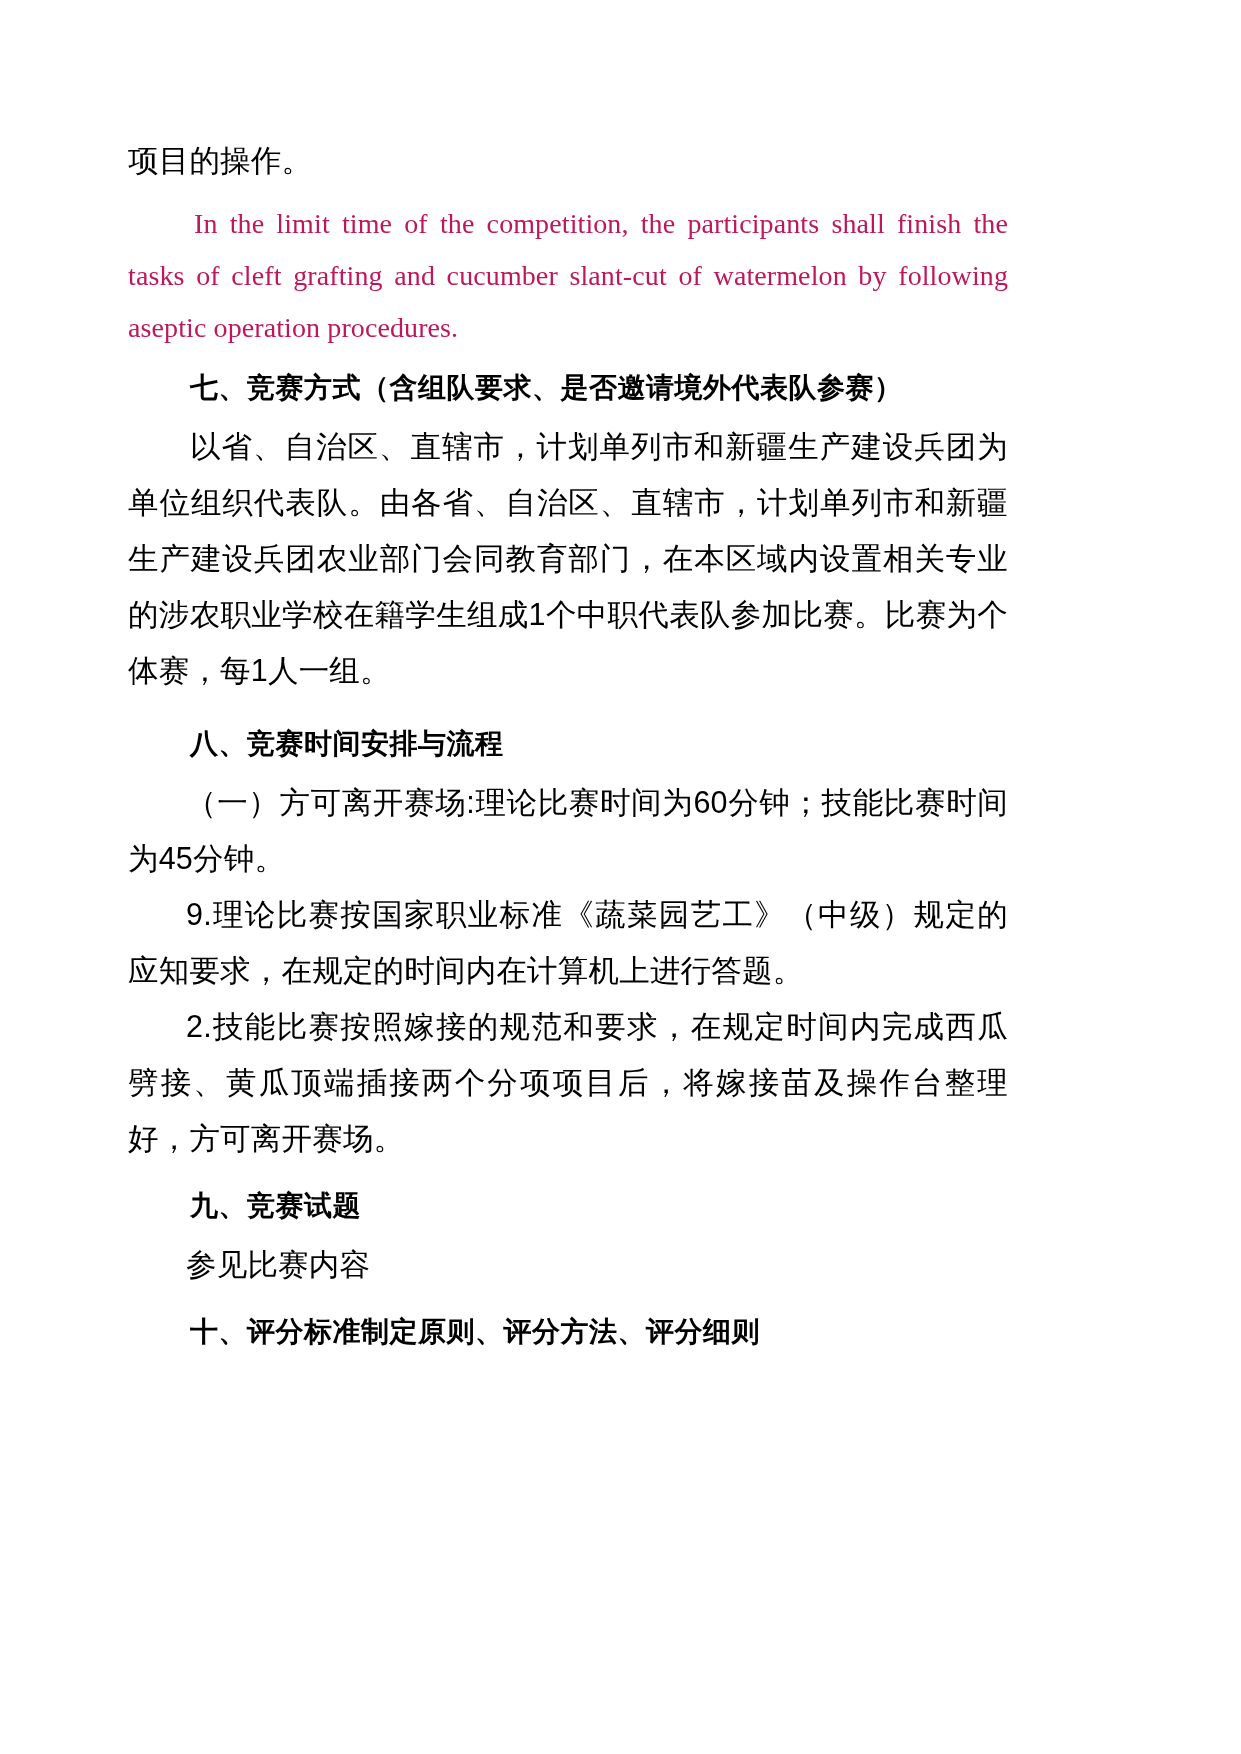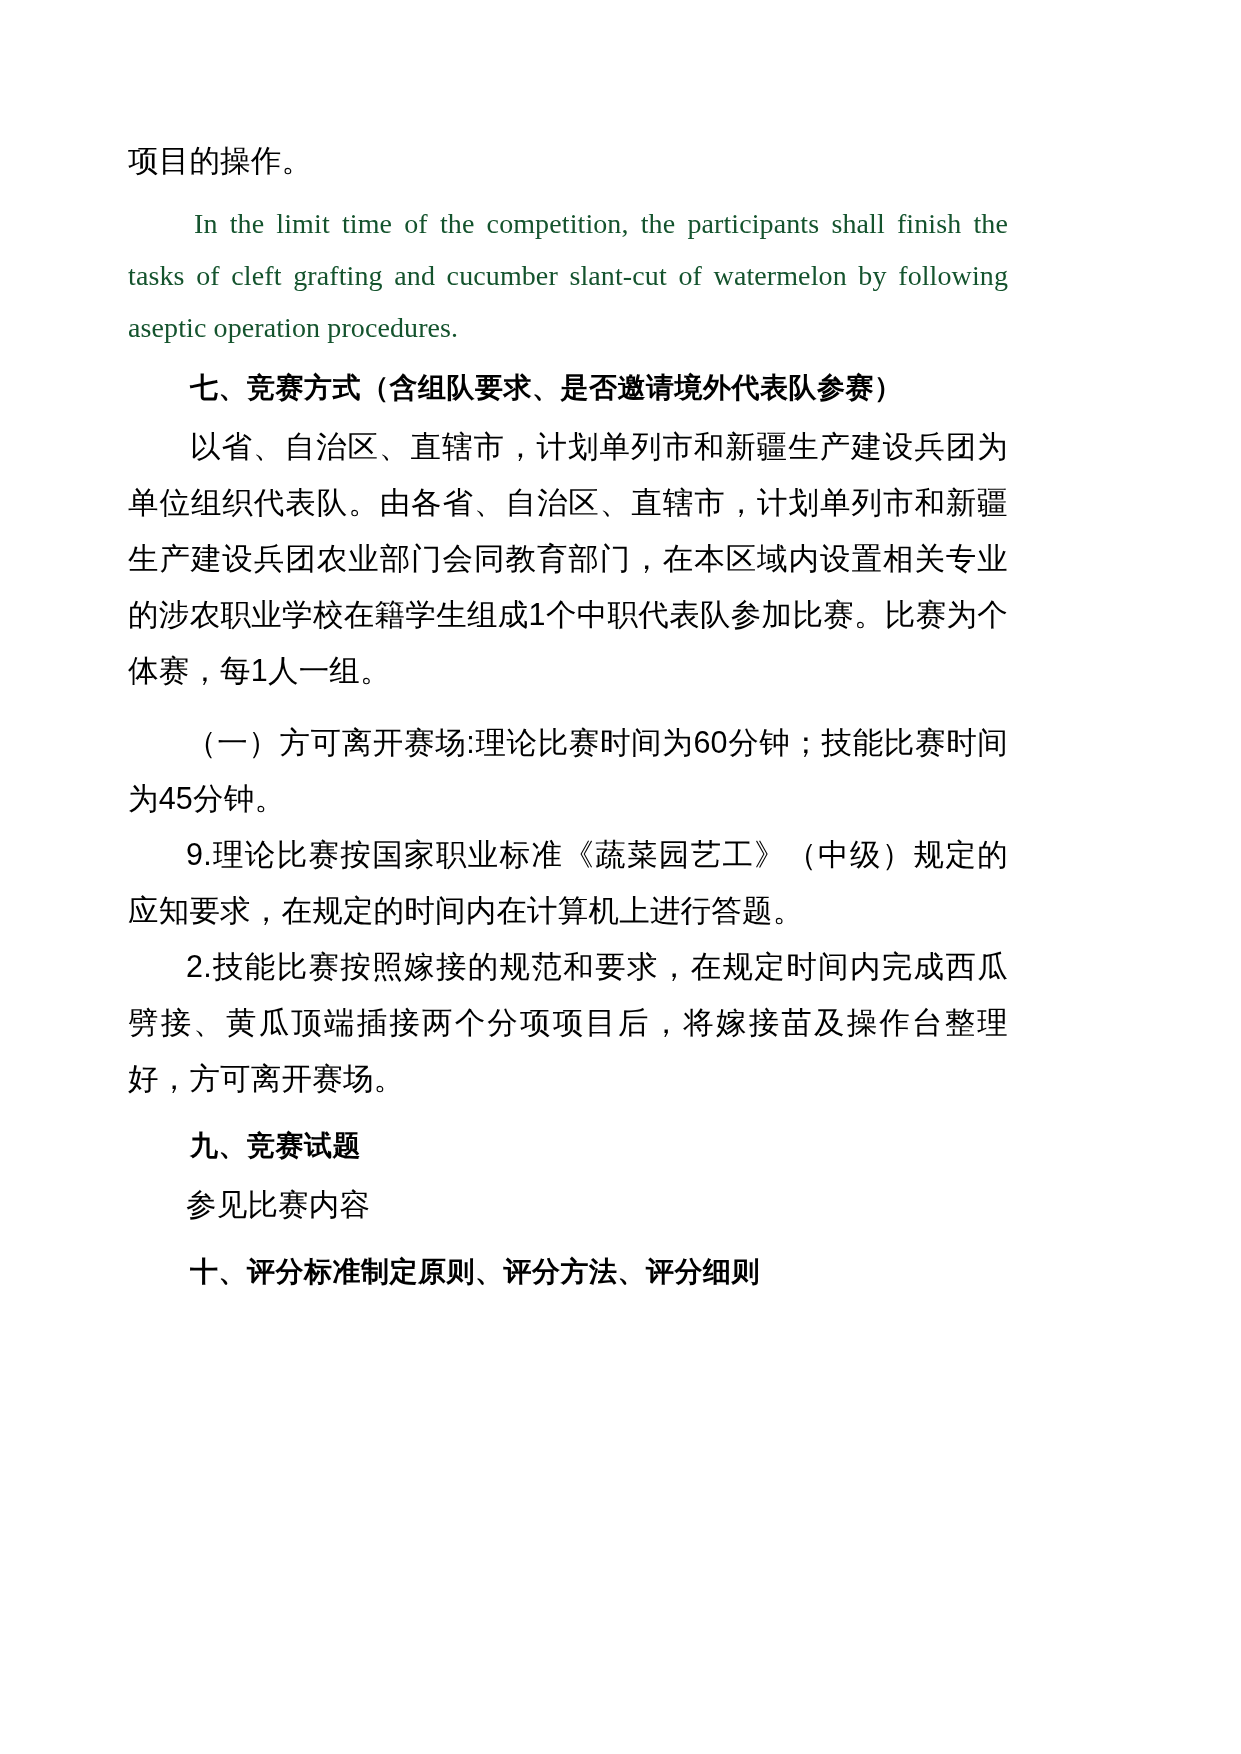--- a/index.html
+++ b/index.html
@@ -47,21 +47,21 @@
     margin: 0;
     font-size: 28px;
     line-height: 60px;
     font-weight: 700;
     color: #000000;
     text-indent: 62px;
     letter-spacing: 0.5px;
   }
   .english {
     margin: 0;
-    color: #14532d;
+    color: #be185d;
     font-family: "Liberation Serif", "DejaVu Serif", serif;
     font-size: 28px;
     line-height: 52px;
     text-align: justify;
     text-indent: 66px;
     letter-spacing: 0.1px;
   }
   .gap-xs { height: 4px; }
   .gap-sm { height: 10px; }
   .gap-md { height: 16px; }
@@ -79,20 +79,21 @@
     <p class="english">In the limit time of the competition, the participants shall finish the tasks of cleft grafting and cucumber slant-cut of watermelon by following aseptic operation procedures.</p>
 
     <div class="gap-xs"></div>
 
     <h2 class="heading">七、竞赛方式（含组队要求、是否邀请境外代表队参赛）</h2>
 
     <p class="para indent">以省、自治区、直辖市，计划单列市和新疆生产建设兵团为单位组织代表队。由各省、自治区、直辖市，计划单列市和新疆生产建设兵团农业部门会同教育部门，在本区域内设置相关专业的涉农职业学校在籍学生组成1个中职代表队参加比赛。比赛为个体赛，每1人一组。</p>
 
     <div class="gap-md"></div>
 
+    <h2 class="heading">八、竞赛时间安排与流程</h2>
 
     <p class="para indent-sm">（一）方可离开赛场:理论比赛时间为60分钟；技能比赛时间为45分钟。</p>
 
 
     <p class="para indent-sm">9.理论比赛按国家职业标准《蔬菜园艺工》（中级）规定的应知要求，在规定的时间内在计算机上进行答题。</p>
 
     <p class="para indent-sm">2.技能比赛按照嫁接的规范和要求，在规定时间内完成西瓜劈接、黄瓜顶端插接两个分项项目后，将嫁接苗及操作台整理好，方可离开赛场。</p>
 
     <div class="gap-sm"></div>
 

